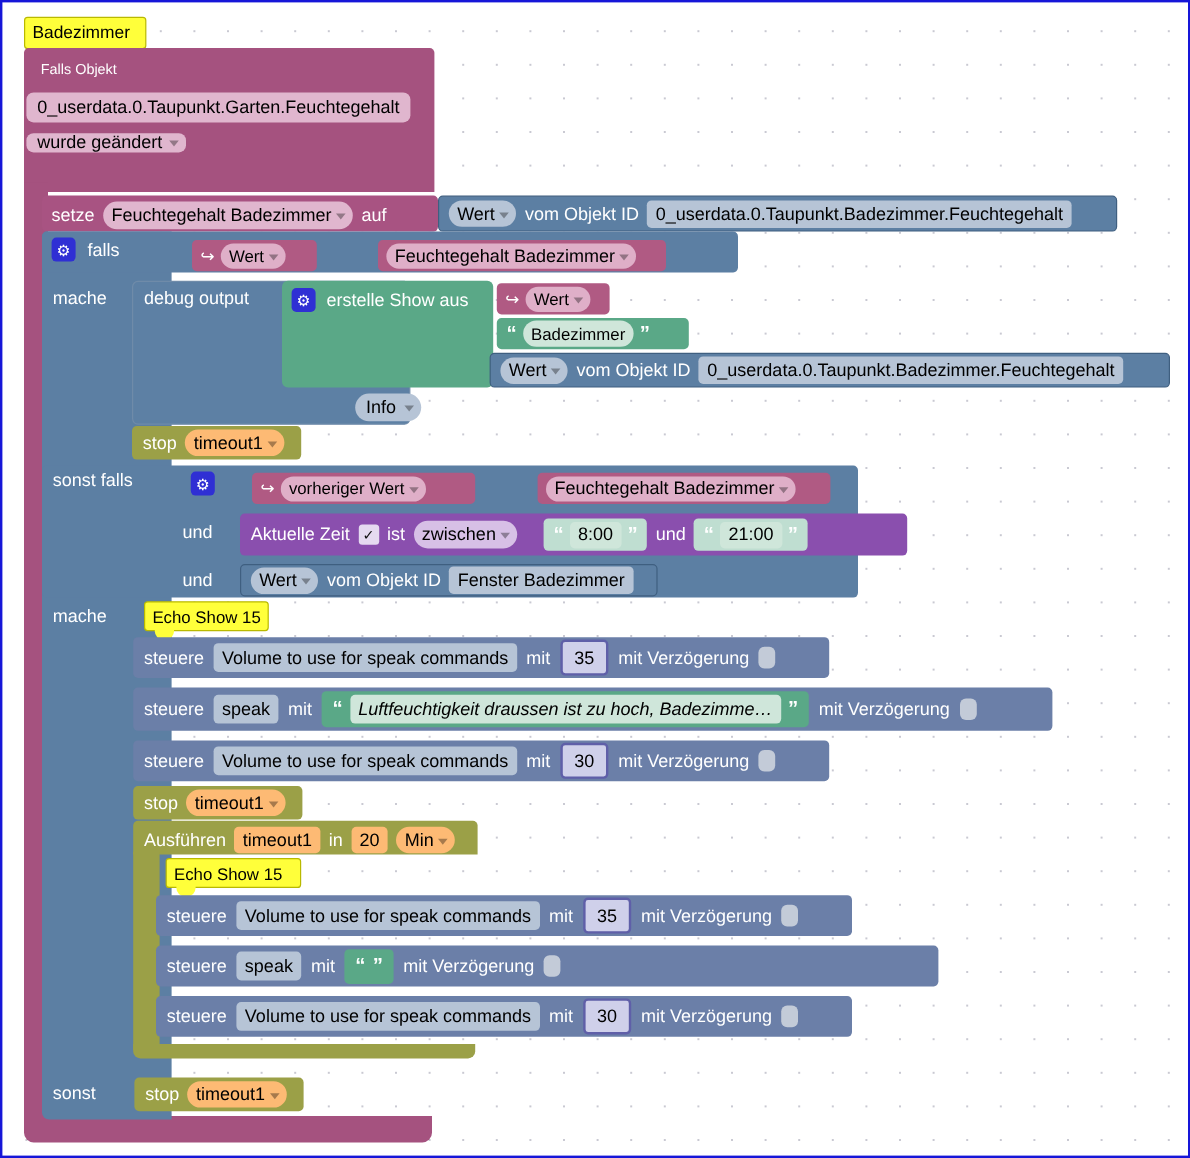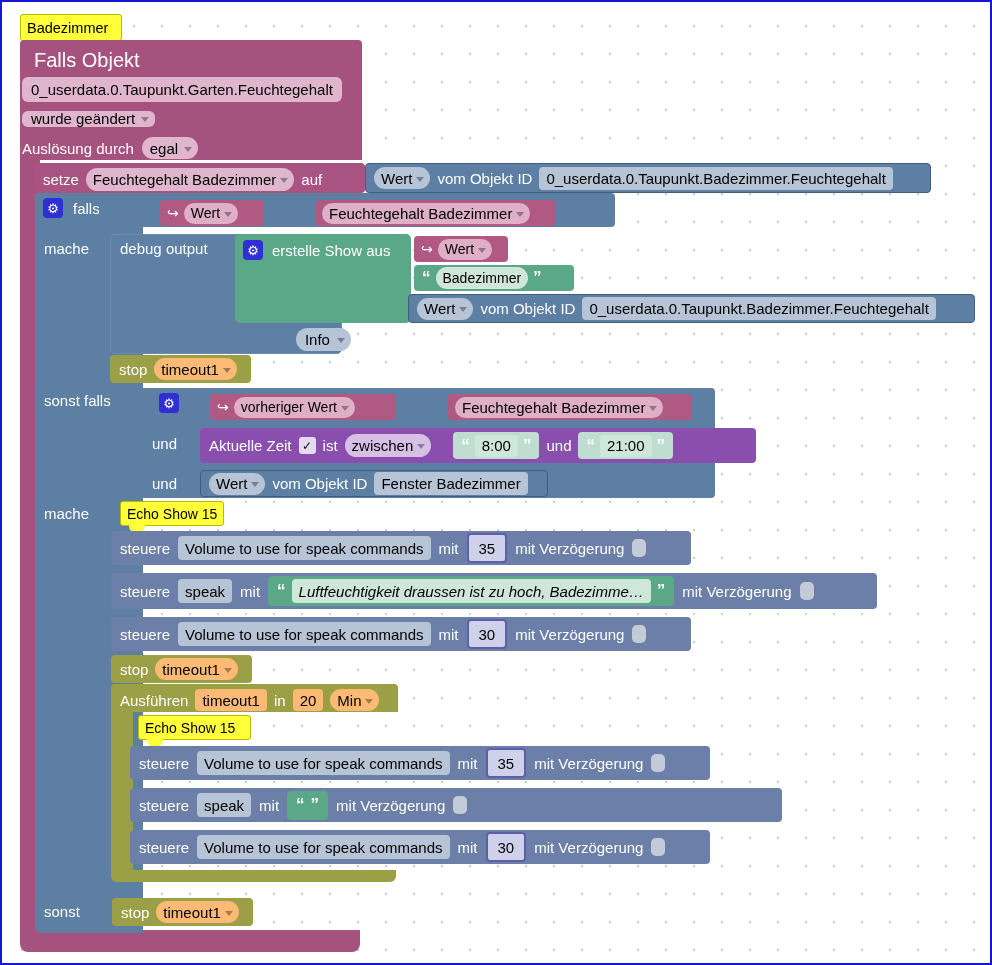--- a/index.html
+++ b/index.html
@@ -105,37 +105,31 @@
   </div>
 
   
   <div class="blk c-pink" style="left:18px;top:38px;width:342px;height:120px;border-radius:4px 4px 0 0;"></div>
   
   <div class="blk c-pink" style="left:18px;top:150px;width:20px;height:790px;"></div>
   
   <div class="blk c-pink" style="left:18px;top:928px;width:340px;height:22px;border-radius:0 0 8px 8px;"></div>
 
   <div class="blk" style="left:32px;top:47px;">
-    <span class="lbl" style="font-size:20px;">Falls Objekt</span>
+    <span class="lbl" style="font-size:12px;">Falls Objekt</span>
   </div>
 
   <div class="blk pill c-pinkfield sq" style="left:20px;top:75px;height:25px;padding:0 9px;border-radius:6px;">
     <span>0_userdata.0.Taupunkt.Garten.Feuchtegehalt</span>
   </div>
 
   <div class="blk pill c-pinkfield drop sq" style="left:20px;top:105px;height:16px;padding:0 20px 0 9px;border-radius:6px;">
     <span>wurde geändert</span>
   </div>
 
-  <div class="blk" style="left:20px;top:135px;display:flex;align-items:center;gap:8px;">
-    <span class="lbl">Auslösung durch</span>
-    <span class="pill c-pinkfield drop" style="height:22px;padding:0 20px 0 8px;">
-      <span>egal</span>
-    </span>
-  </div>
 
   
   <div class="blk c-pink2" style="left:33px;top:161px;width:330px;height:30px;border-radius:4px;"></div>
   <div class="blk" style="left:41px;top:166px;display:flex;align-items:center;gap:7px;">
     <span class="lbl">setze</span>
     <span class="pill c-pinkfield drop" style="height:21px;">
       <span>Feuchtegehalt Badezimmer</span>
     </span>
     <span class="lbl">auf</span>
   </div>

